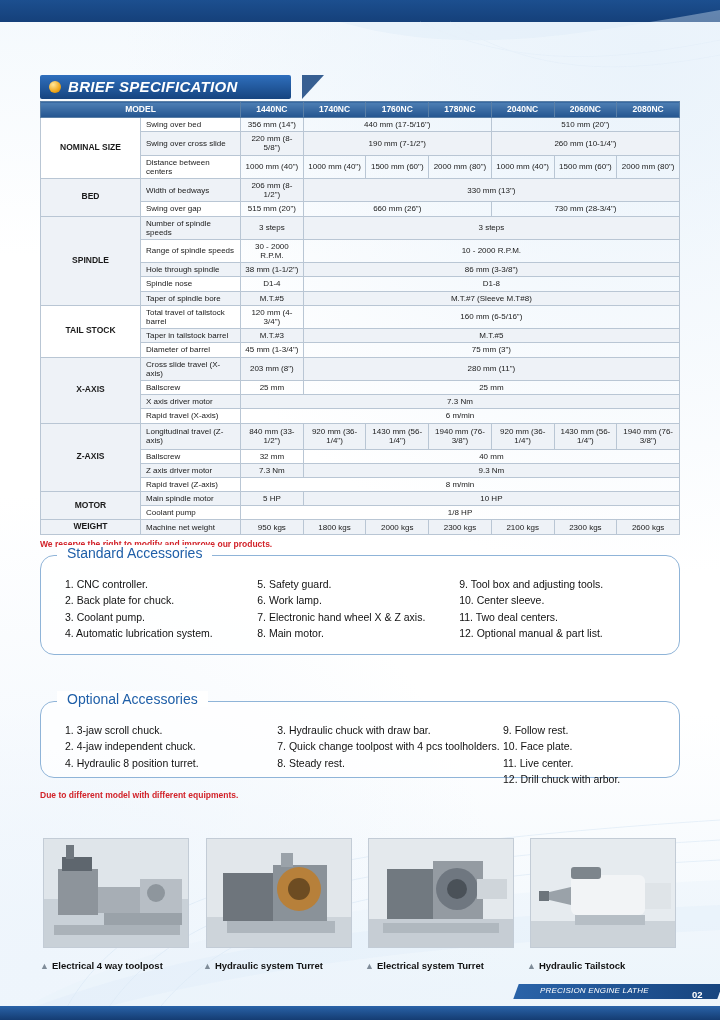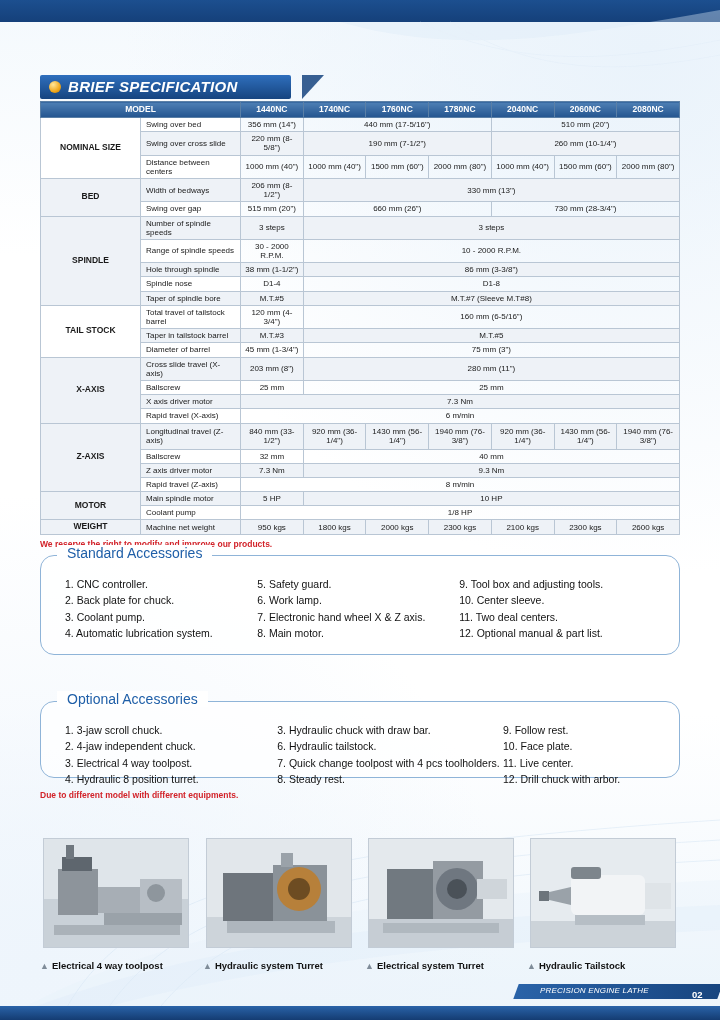--- a/index.html
+++ b/index.html
@@ -365,26 +365,24 @@
         </div>
     </div>
   </div>
 
   <div class="acc" id="opt">
     <div class="title">Optional Accessories</div>
     <div class="cols">
       <div class="col c1" id="opt-c1">
           <div class="it">1. 3-jaw scroll chuck.</div>
           <div class="it">2. 4-jaw independent chuck.</div>
-          <div class="it">3. Electrical 4 way toolpost.</div>
           <div class="it">4. Hydraulic 8 position turret.</div>
         </div>
       <div class="col c2" id="opt-c2">
           <div class="it">3. Hydraulic chuck with draw bar.</div>
-          <div class="it">6. Hydraulic tailstock.</div>
           <div class="it">7. Quick change toolpost with 4 pcs toolholders.</div>
           <div class="it">8. Steady rest.</div>
         </div>
       <div class="col c3" id="opt-c3">
           <div class="it">9. Follow rest.</div>
           <div class="it">10. Face plate.</div>
           <div class="it">11. Live center.</div>
           <div class="it">12. Drill chuck with arbor.</div>
         </div>
     </div>

